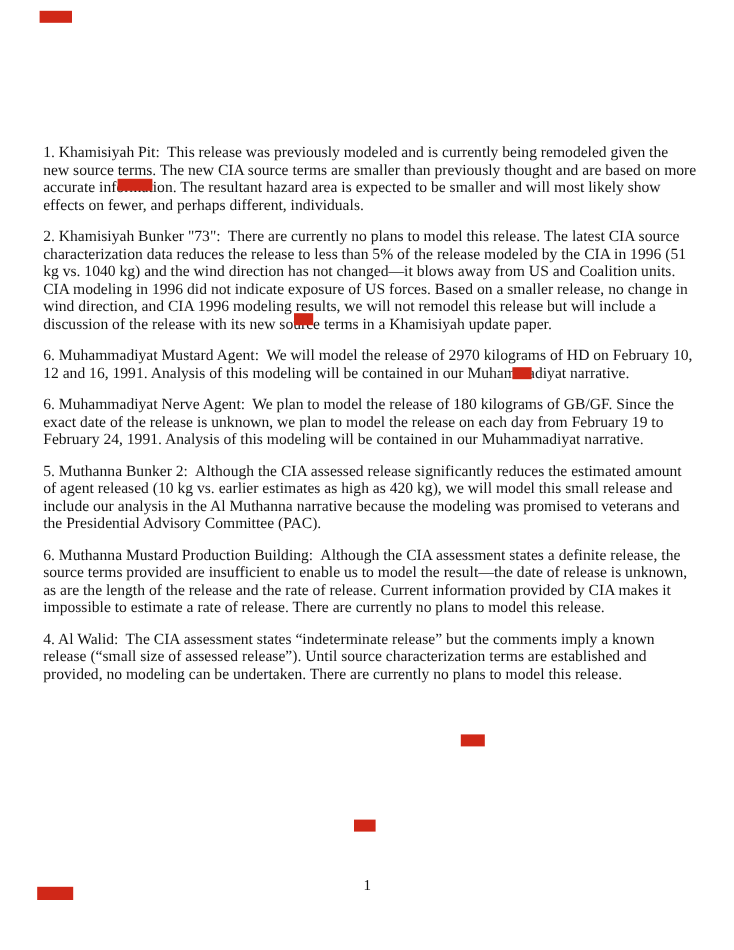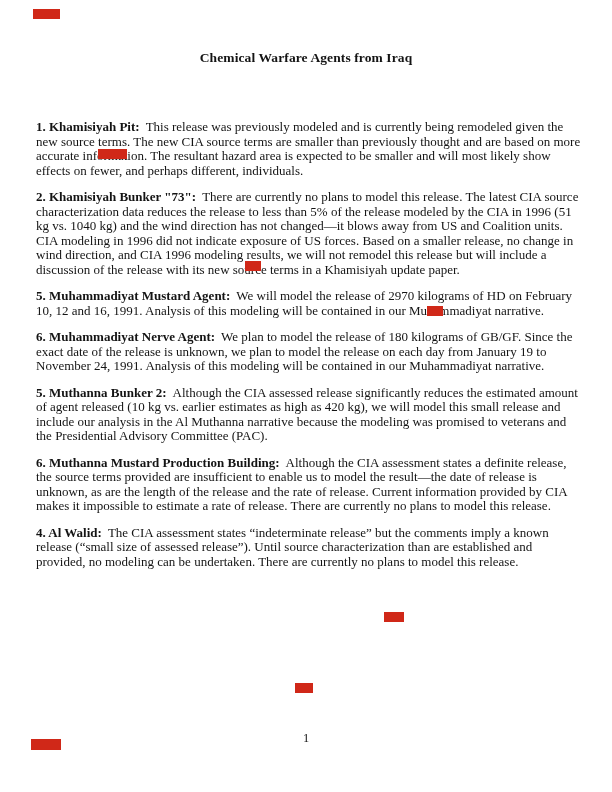--- a/index.html
+++ b/index.html
@@ -34,21 +34,21 @@
     left: 36px;
     width: 545px;
     font-size: 13px;
     line-height: 14.5px;
   }
   .para {
     margin: 0 0 12px 0;
     text-align: left;
   }
   .para .ph {
-    font-weight: bold;
+    font-weight: normal;
     margin-right: 6px;
   }
   .pagenum {
     position: absolute;
     top: 731px;
     left: 0;
     width: 612px;
     text-align: center;
     font-size: 12.5px;
   }
@@ -56,31 +56,30 @@
     position: absolute;
     display: block;
   }
 </style>
 </head>
 <body>
 
 <div class="page">
 
   <div class="title">
-    <div>Chemical Warfare Agents from Iraq</div>
   </div>
 
   <div class="body-block">
     <p class="para"><b class="ph">1.  Khamisiyah Pit:</b><span class="pb">This release was previously modeled and is currently being remodeled given the new source terms.  The new CIA source terms are smaller than previously thought and are based on more accurate information.  The resultant hazard area is expected to be smaller and will most likely show effects on fewer, and perhaps different, individuals.</span></p>
     <p class="para"><b class="ph">2.  Khamisiyah Bunker "73":</b><span class="pb">There are currently no plans to model this release.  The latest CIA source characterization data reduces the release to less than 5% of the release modeled by the CIA in 1996 (51 kg vs. 1040 kg) and the wind direction has not changed—it blows away from US and Coalition units.  CIA modeling in 1996 did not indicate exposure of US forces.  Based on a smaller release, no change in wind direction, and CIA 1996 modeling results, we will not remodel this release but will include a discussion of the release with its new source terms in a Khamisiyah update paper.</span></p>
-    <p class="para"><b class="ph">5.  Muhammadiyat Mustard Agent:</b><span class="pb">We will model the release of 2970 kilograms of HD on February 10, 12 and 16, 1991.  Analysis of this modeling will be contained in our Muhammadiyat narrative.</span></p>
-    <p class="para"><b class="ph">6.  Muhammadiyat Nerve Agent:</b><span class="pb">We plan to model the release of 180 kilograms of GB/GF.  Since the exact date of the release is unknown, we plan to model the release on each day from January 19 to November 24, 1991.  Analysis of this modeling will be contained in our Muhammadiyat narrative.</span></p>
+    <p class="para"><b class="ph">6.  Muhammadiyat Mustard Agent:</b><span class="pb">We will model the release of 2970 kilograms of HD on February 10, 12 and 16, 1991.  Analysis of this modeling will be contained in our Muhammadiyat narrative.</span></p>
+    <p class="para"><b class="ph">6.  Muhammadiyat Nerve Agent:</b><span class="pb">We plan to model the release of 180 kilograms of GB/GF.  Since the exact date of the release is unknown, we plan to model the release on each day from February 19 to February 24, 1991.  Analysis of this modeling will be contained in our Muhammadiyat narrative.</span></p>
     <p class="para"><b class="ph">5.  Muthanna Bunker 2:</b><span class="pb">Although the CIA assessed release significantly reduces the estimated amount of agent released (10 kg vs. earlier estimates as high as 420 kg), we will model this small release and include our analysis in the Al Muthanna narrative because the modeling was promised to veterans and the Presidential Advisory Committee (PAC).</span></p>
     <p class="para"><b class="ph">6.  Muthanna Mustard Production Building:</b><span class="pb">Although the CIA assessment states a definite release, the source terms provided are insufficient to enable us to model the result—the date of release is unknown, as are the length of the release and the rate of release.  Current information provided by CIA makes it impossible to estimate a rate of release. There are currently no plans to model this release.</span></p>
-    <p class="para"><b class="ph">4.  Al Walid:</b><span class="pb">The CIA assessment states “indeterminate release” but the comments imply a known release (“small size of assessed release”).  Until source characterization than are established and provided, no modeling can be undertaken.  There are currently no plans to model this release.</span></p>
+    <p class="para"><b class="ph">4.  Al Walid:</b><span class="pb">The CIA assessment states “indeterminate release” but the comments imply a known release (“small size of assessed release”).  Until source characterization terms are established and provided, no modeling can be undertaken.  There are currently no plans to model this release.</span></p>
   </div>
 
   <div class="pagenum">1</div>
 
   <div id="marks-layer">
       <div class="red-mark" style="left: 33px; top: 9px; width: 27px; height: 10px; background: rgb(208, 40, 24);"></div>
       <div class="red-mark" style="left: 98px; top: 149px; width: 29px; height: 10px; background: rgb(208, 40, 24);"></div>
       <div class="red-mark" style="left: 245px; top: 261px; width: 16px; height: 10px; background: rgb(208, 40, 24);"></div>
       <div class="red-mark" style="left: 427px; top: 306px; width: 16px; height: 10px; background: rgb(208, 40, 24);"></div>
       <div class="red-mark" style="left: 384px; top: 612px; width: 20px; height: 10px; background: rgb(208, 40, 24);"></div>

